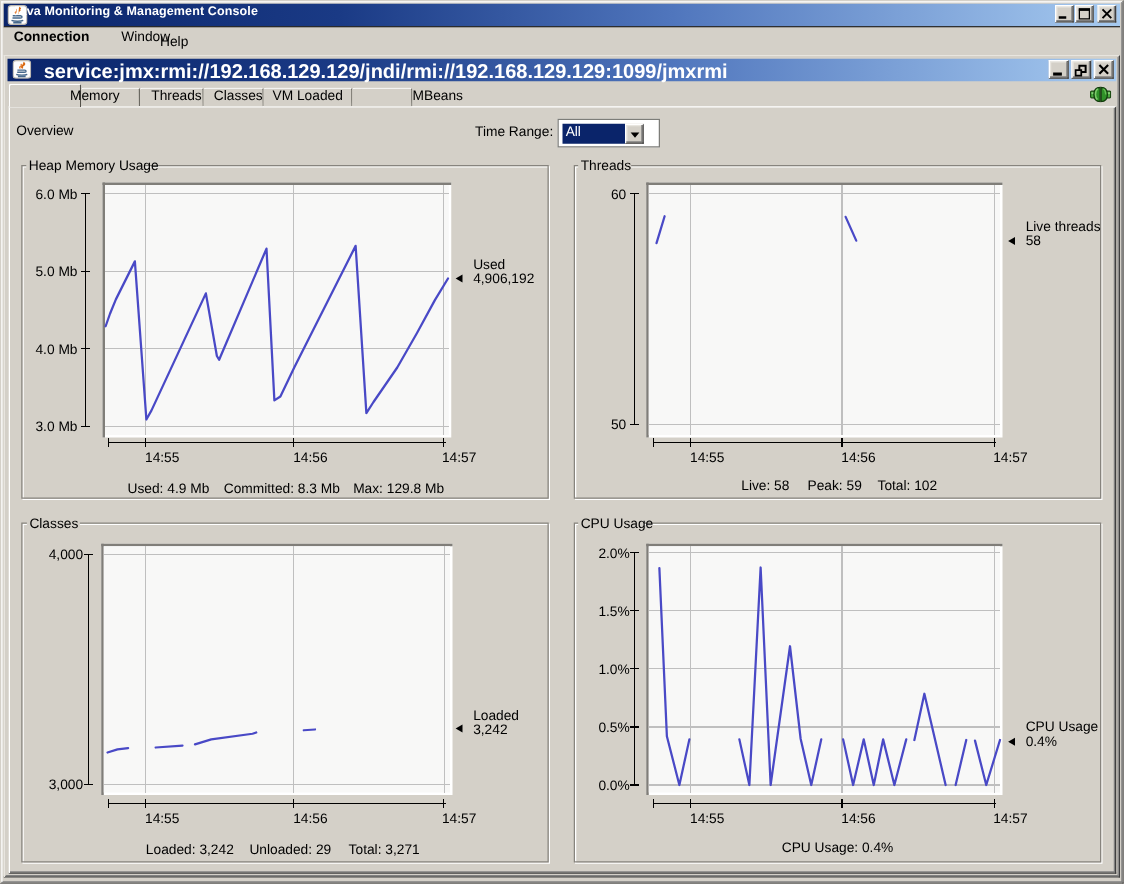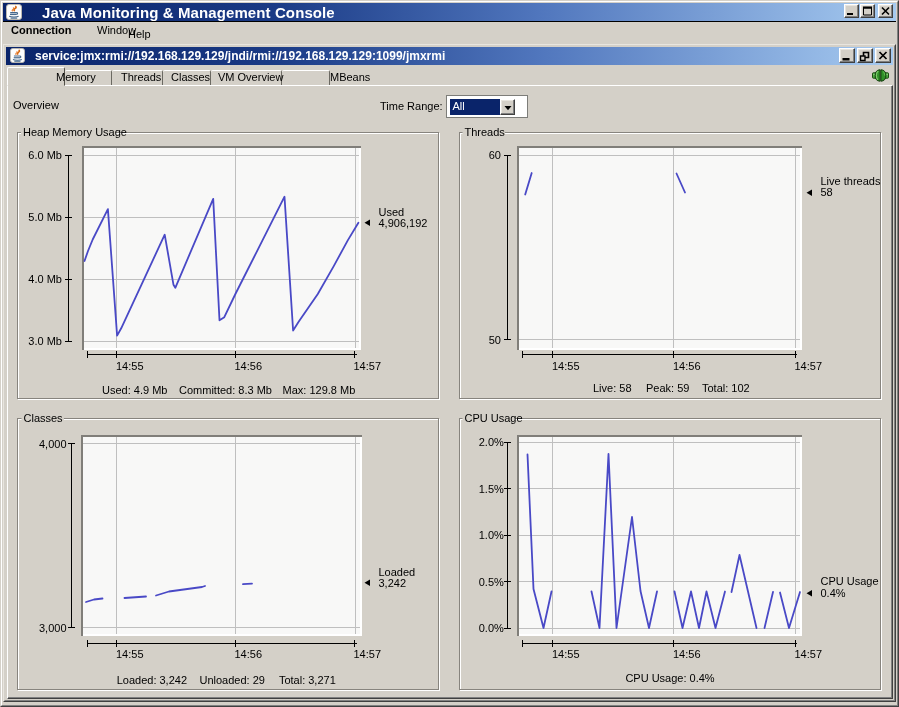--- a/index.html
+++ b/index.html
@@ -17,21 +17,21 @@
 <div class="abs tb" style="left:3px;top:3px;width:893px;height:18px;"></div>
 <svg style="position:absolute;left:6px;top:4px" width="16" height="16" viewBox="0 0 16 16">
 <rect x="0.5" y="0.5" width="15" height="15" rx="2.5" fill="#fdfdfd" stroke="#bdb9b1"></rect>
 <path d="M9.2,2.2 C10.6,3 10.2,3.9 9.0,4.6 C7.8,5.3 7.6,6.2 8.8,6.9" fill="none" stroke="#d96a12" stroke-width="1.7"></path>
 <path d="M7.0,3.6 C8.0,4.2 7.8,4.8 6.9,5.4 C6.0,6.0 5.9,6.7 6.8,7.2" fill="none" stroke="#e8833a" stroke-width="1.2"></path>
 <path d="M4.2,8.6 h6.2 c1.6,0 1.6,1.8 0,1.9" fill="none" stroke="#47698c" stroke-width="1.1"></path>
 <path d="M4.0,10.4 h6.6" stroke="#47698c" stroke-width="1.3"></path>
 <path d="M3.2,12.3 c2,0.9 7.6,0.9 9.4,0" fill="none" stroke="#47698c" stroke-width="1.1"></path>
 <path d="M4.6,14.1 h6.6" stroke="#47698c" stroke-width="1.2"></path>
 </svg>
-<div class="abs ttext" style="left:42px;top:4px;font-size:15px;letter-spacing:0.1px;text-align:center;">Java Monitoring &amp; Management Console</div>
+<div class="abs ttext" style="left:10px;top:4px;font-size:10px;letter-spacing:0.1px;text-align:center;">Java Monitoring &amp; Management Console</div>
 
 <div class="wbtn" style="left:844px;top:4px;width:15px;height:14px;"><svg width="13" height="12">
       <rect x="2" y="8" width="6" height="2" fill="#000"></rect>
     </svg></div>
 <div class="wbtn" style="left:860px;top:4px;width:15px;height:14px;"><svg width="13" height="12">
       <path d="M2.5,3 h8 v7 h-8 z" fill="none" stroke="#000"></path>
       <rect x="2" y="1.5" width="9" height="2" fill="#000"></rect>
     </svg></div>
 <div class="wbtn" style="left:878px;top:4px;width:15px;height:14px;"><svg width="13" height="12">
       <path d="M3,2.5 l7,7 M10,2.5 l-7,7" stroke="#000" stroke-width="1.6"></path>
@@ -50,21 +50,21 @@
 <div class="abs tb" style="left:6px;top:47px;width:887px;height:18px;"></div>
 <svg style="position:absolute;left:10px;top:48px" width="15" height="15" viewBox="0 0 16 16">
 <rect x="0.5" y="0.5" width="15" height="15" rx="2.5" fill="#fdfdfd" stroke="#bdb9b1"></rect>
 <path d="M9.2,2.2 C10.6,3 10.2,3.9 9.0,4.6 C7.8,5.3 7.6,6.2 8.8,6.9" fill="none" stroke="#d96a12" stroke-width="1.7"></path>
 <path d="M7.0,3.6 C8.0,4.2 7.8,4.8 6.9,5.4 C6.0,6.0 5.9,6.7 6.8,7.2" fill="none" stroke="#e8833a" stroke-width="1.2"></path>
 <path d="M4.2,8.6 h6.2 c1.6,0 1.6,1.8 0,1.9" fill="none" stroke="#47698c" stroke-width="1.1"></path>
 <path d="M4.0,10.4 h6.6" stroke="#47698c" stroke-width="1.3"></path>
 <path d="M3.2,12.3 c2,0.9 7.6,0.9 9.4,0" fill="none" stroke="#47698c" stroke-width="1.1"></path>
 <path d="M4.6,14.1 h6.6" stroke="#47698c" stroke-width="1.2"></path>
 </svg>
-<div class="abs ttext" style="left:35px;top:48.5px;font-size:12px;">service:jmx:rmi://192.168.129.129/jndi/rmi://192.168.129.129:1099/jmxrmi</div>
+<div class="abs ttext" style="left:35px;top:48.5px;font-size:16px;">service:jmx:rmi://192.168.129.129/jndi/rmi://192.168.129.129:1099/jmxrmi</div>
 
 <div class="wbtn" style="left:839px;top:47.5px;width:16px;height:15px;"><svg width="14" height="13">
       <rect x="2.5" y="9" width="7" height="2.5" fill="#000"></rect>
     </svg></div>
 <div class="wbtn" style="left:857px;top:47.5px;width:16px;height:15px;"><svg width="14" height="13">
       <path d="M5.5,3.5 h5 v5 h-5 z" fill="none" stroke="#000" stroke-width="1.6"></path>
       <path d="M2.5,7 h4.5 v4.5 h-4.5 z" fill="#d4d0c8" stroke="#000" stroke-width="1.4"></path>
     </svg></div>
 <div class="wbtn" style="left:875px;top:47.5px;width:16px;height:15px;"><svg width="14" height="13">
       <path d="M3.5,3 l7,7 M10.5,3 l-7,7" stroke="#000" stroke-width="1.7"></path>
@@ -75,21 +75,21 @@
 <div class="abs" style="left:65px;top:70px;width:47px;height:15px;background:#d4d0c8;border-top:1px solid #fff;border-right:1px solid #6b6962;border-radius:2px 2px 0 0;"></div>
 <div class="abs" style="left:112px;top:70px;width:51px;height:15px;background:#d4d0c8;border-top:1px solid #fff;border-right:1px solid #6b6962;border-radius:2px 2px 0 0;"></div>
 <div class="abs" style="left:163px;top:70px;width:48px;height:15px;background:#d4d0c8;border-top:1px solid #fff;border-right:1px solid #6b6962;border-radius:2px 2px 0 0;"></div>
 <div class="abs" style="left:211px;top:70px;width:71px;height:15px;background:#d4d0c8;border-top:1px solid #fff;border-right:1px solid #6b6962;border-radius:2px 2px 0 0;"></div>
 <div class="abs" style="left:282px;top:70px;width:48px;height:15px;background:#d4d0c8;border-top:1px solid #fff;border-right:1px solid #6b6962;border-radius:2px 2px 0 0;"></div>
 <div class="abs" style="left:7px;top:67px;width:58px;height:19px;background:#d4d0c8;border:1px solid;border-color:#fff #525049 #d4d0c8 #fff;border-radius:2px 2px 0 0;"></div>
 <div class="abs" style="left:13px;top:69.5px;margin-top:29px;">Overview</div>
 <div class="abs" style="left:56px;top:70.5px;">Memory</div>
 <div class="abs" style="left:121px;top:70.5px;">Threads</div>
 <div class="abs" style="left:171px;top:70.5px;">Classes</div>
-<div class="abs" style="left:218px;top:70.5px;">VM Overview</div>
+<div class="abs" style="left:218px;top:70.5px;">VM Loaded</div>
 <div class="abs" style="left:290px;top:70.5px;margin-left:40px;">MBeans</div>
 
 <svg class="abs" style="left:872px;top:68.5px;" width="17" height="13" viewBox="0 0 17 13">
 <rect x="0.5" y="3.8" width="5" height="5.4" rx="0.8" fill="#4aaa3f" stroke="#1c4d14" stroke-width="1"></rect>
 <rect x="11.5" y="3.8" width="5" height="5.4" rx="0.8" fill="#4aaa3f" stroke="#1c4d14" stroke-width="1"></rect>
 <rect x="1.2" y="4.8" width="4" height="1.4" fill="#8ed47e" opacity="0.9"></rect>
 <rect x="12" y="4.8" width="4" height="1.4" fill="#8ed47e" opacity="0.9"></rect>
 <path d="M8.1,0.8 c-3.4,0 -5,2.5 -5,5.7 c0,3.2 1.6,5.7 5,5.7 z" fill="#2f9128" stroke="#143d0e" stroke-width="1"></path>
 <path d="M8.9,0.8 c3.4,0 5,2.5 5,5.7 c0,3.2 -1.6,5.7 -5,5.7 z" fill="#2f9128" stroke="#143d0e" stroke-width="1"></path>
 <path d="M6.3,2 c-1.3,0.9 -1.9,2.6 -1.9,4.5 c0,1.7 0.5,3.3 1.5,4.2" stroke="#7ecb6b" stroke-width="1.2" fill="none"></path>

